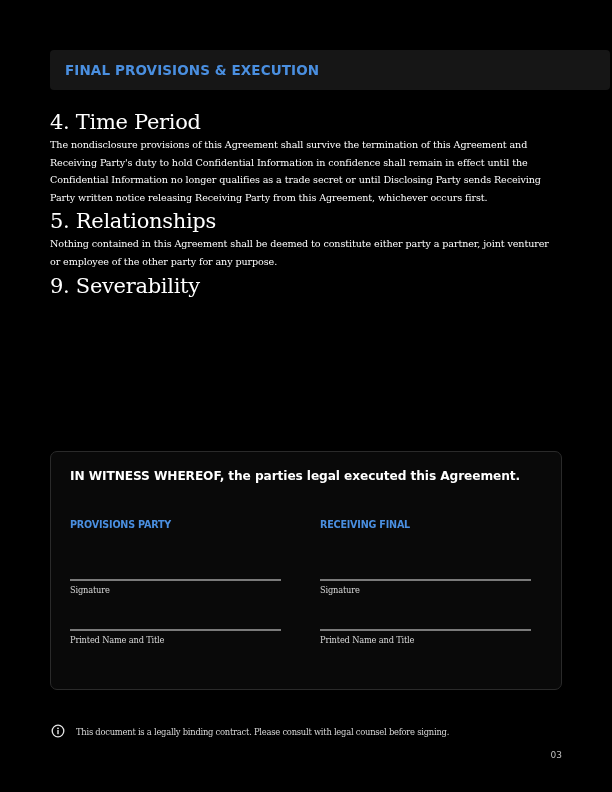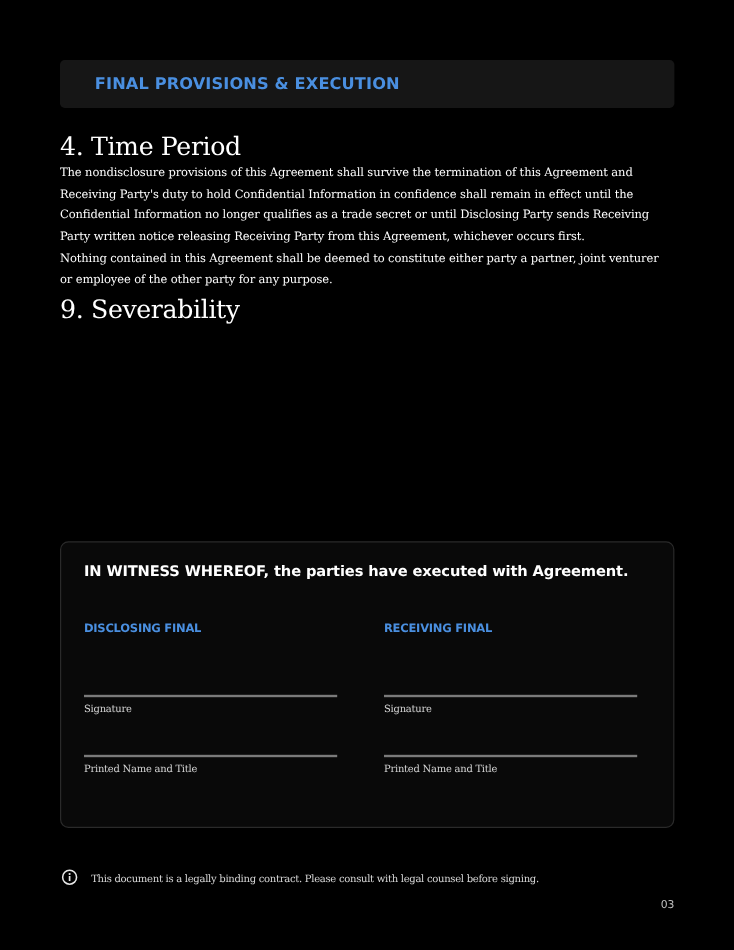--- a/index.html
+++ b/index.html
@@ -6,25 +6,25 @@
     body {
       width: 612px; height: 792px;
       background: #000000;
       position: relative;
       overflow: hidden;
       color: #ffffff;
     }
     .section-header {
       position: absolute;
       left: 50px; top: 50px;
-      width: 512px; height: 40px;
+      width: 560px; height: 40px;
       background: #161616;
       border-radius: 4px;
       box-sizing: border-box;
-      padding-left: 29px;
+      padding-left: 15px;
       display: flex; align-items: center;
     }
     .section-header span {
       font-family: "DejaVu Sans", sans-serif;
       font-weight: bold;
       font-size: 13.5px;
       color: #4a8fe0;
       letter-spacing: 0.1px;
     }
     .content {
@@ -129,32 +129,33 @@
 <div class="section-header">
   <span>FINAL PROVISIONS &amp; EXECUTION</span>
 </div>
 
 <div class="content">
   <div>
     <h2 class="clause-title">4. Time Period</h2>
     <p class="clause-body">The nondisclosure provisions of this Agreement shall survive the termination of this Agreement and Receiving Party's duty to hold Confidential Information in confidence shall remain in effect until the Confidential Information no longer qualifies as a trade secret or until Disclosing Party sends Receiving Party written notice releasing Receiving Party from this Agreement, whichever occurs first.</p>
   </div>
   <div>
+    <h2 class="clause-title">5. Relationships</h2>
     <p class="clause-body">Nothing contained in this Agreement shall be deemed to constitute either party a partner, joint venturer or employee of the other party for any purpose.</p>
   </div>
   <div>
     <h2 class="clause-title">9. Severability</h2>
   </div>
 </div>
 
 <div class="witness-box">
-  <div class="witness-title">IN WITNESS WHEREOF, the parties have executed with Agreement.</div>
+  <div class="witness-title">IN WITNESS WHEREOF, the parties legal executed this Agreement.</div>
 
   <div class="party left">
-    <div class="party-label">DISCLOSING FINAL</div>
+    <div class="party-label">PROVISIONS PARTY</div>
     <div class="sig-line" style="top:60px;"></div>
     <div class="sig-label" style="top:66px;">Signature</div>
     <div class="sig-line" style="top:110px;"></div>
     <div class="sig-label" style="top:116px;">Printed Name and Title</div>
   </div>
 
   <div class="party right">
     <div class="party-label">RECEIVING FINAL</div>
     <div class="sig-line" style="top:60px;"></div>
     <div class="sig-label" style="top:66px;">Signature</div>

